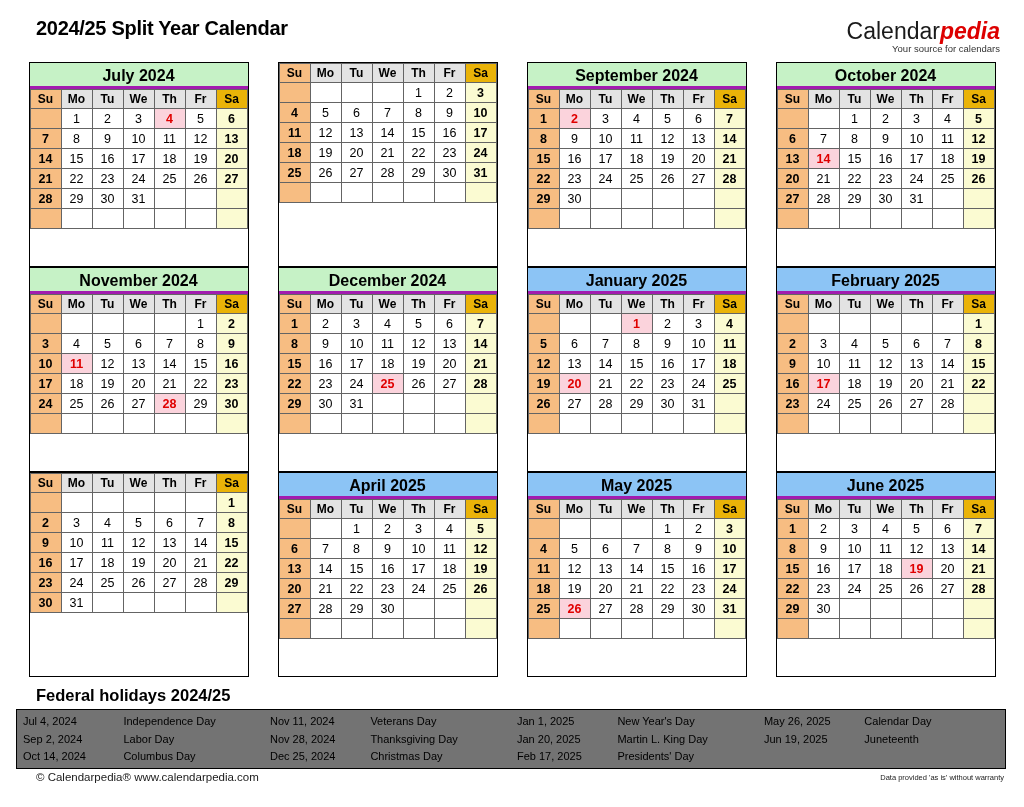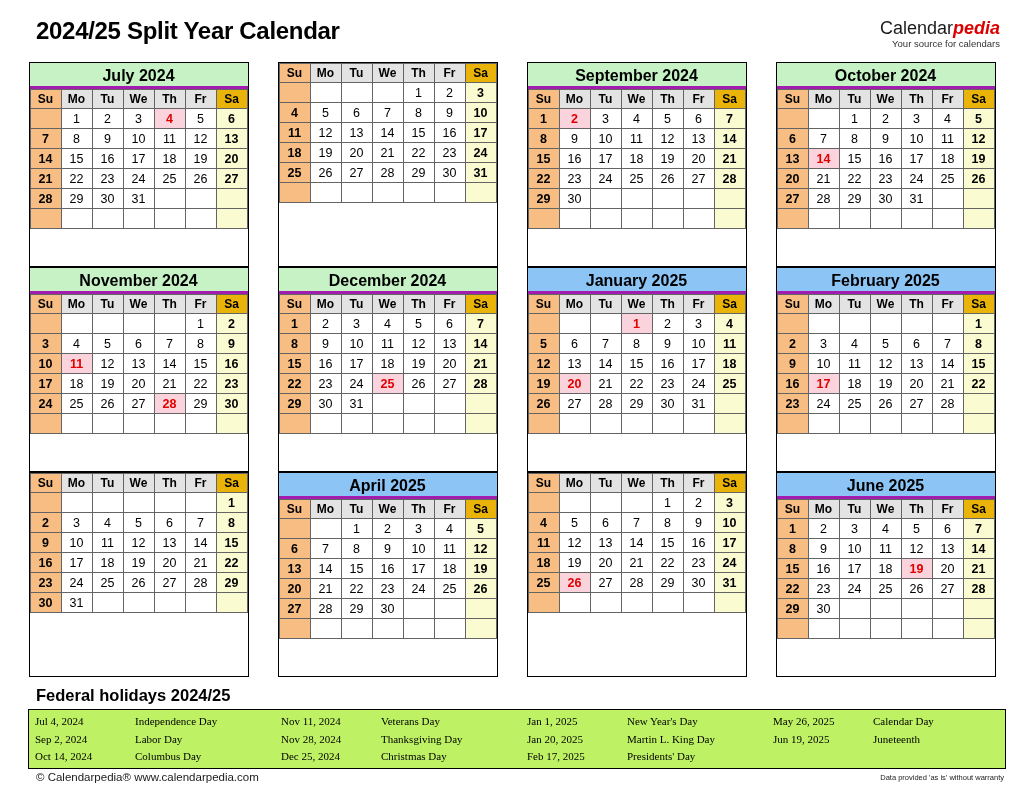--- a/index.html
+++ b/index.html
@@ -17,33 +17,33 @@
   }
 
   
   #page-header {
     position: absolute;
     left: 0; top: 0; width: 1024px; height: 62px;
   }
   #main-title {
     position: absolute;
     left: 36px; top: 17px;
-    font-size: 24px;
+    font-size: 20px;
     font-weight: bold;
     letter-spacing: -0.3px;
     white-space: nowrap;
   }
   #brand {
     position: absolute;
     right: 24px; top: 19px;
     text-align: right;
     line-height: 1.05;
   }
   #brand-name {
-    font-size: 18px;
+    font-size: 23px;
     font-weight: normal;
     white-space: nowrap;
     text-align: center;
   }
   #brand-name .brand-a { color: #1a1a1a; }
   #brand-name .brand-b { color: #dd0000; font-style: italic; font-weight: bold; }
   #brand-tag {
     font-size: 9.5px;
     color: #333333;
     margin-top: 1px;
@@ -116,25 +116,24 @@
     position: absolute;
     left: 0; top: 686px;
     width: 1024px;
   }
   #holidays-heading {
     margin: 0 0 4px 36px;
     font-size: 16.5px;
     font-weight: bold;
   }
   #holidays-box {
-    margin: 0 18px 0 28px;
+    margin: 0 18px 0 16px;
     border: 1px solid #000000;
-    background: #bef264;
+    background: #737373;
     padding: 3px 0 2px 0;
-    font-family: Liberation Serif, serif;
   }
   table#holidays-table {
     width: 100%;
     border-collapse: collapse;
     table-layout: fixed;
     font-size: 11px;
   }
   table#holidays-table td {
     padding: 1px 0 1px 6px;
     white-space: nowrap;
@@ -890,20 +889,21 @@
             <td class="empty"></td>
             <td class="empty"></td>
             <td class="empty"></td>
             <td class="empty"></td>
             <td class="col-sa empty"></td>
           </tr>
         </tbody>
       </table>
     </div>
     <div class="month y2025">
+      <div class="month-title">May 2025</div>
       <table class="month-table">
         <thead>
           <tr>
             <th class="dow-su">Su</th>
             <th class="dow-mo">Mo</th>
             <th class="dow-tu">Tu</th>
             <th class="dow-we">We</th>
             <th class="dow-th">Th</th>
             <th class="dow-fr">Fr</th>
             <th class="dow-sa">Sa</th>

